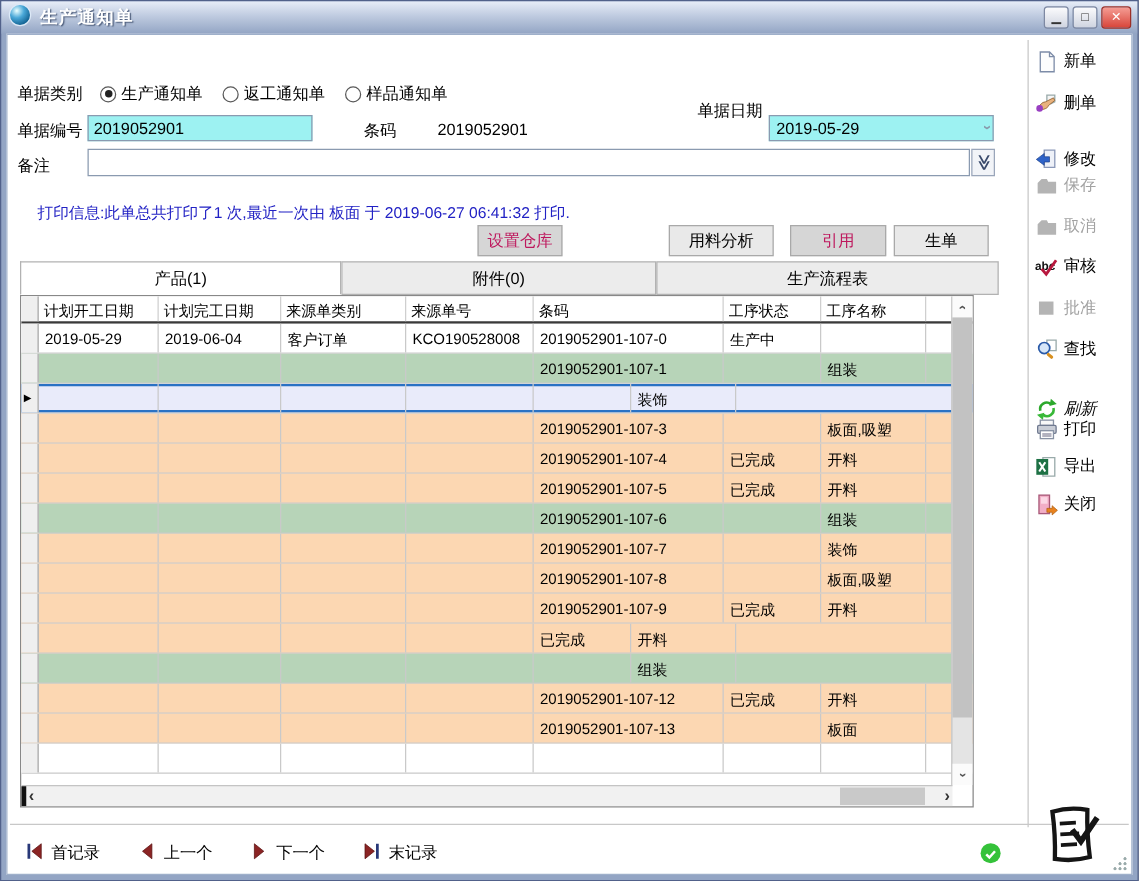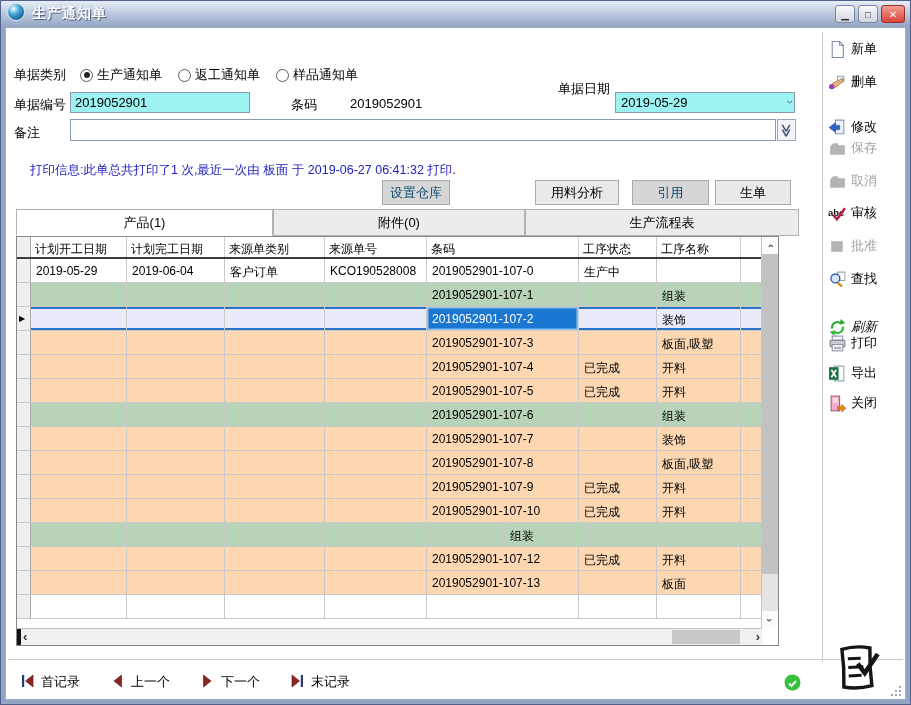--- a/index.html
+++ b/index.html
@@ -37,21 +37,21 @@
     background:#9df2f2;font-size:13px;display:flex;align-items:center;padding-left:5px;}
   .combo .arr{position:absolute;right:2px;top:2px;color:#8899aa;font-size:12px;
     transform:rotate(90deg);font-weight:bold;}
   .chevbtn{position:absolute;width:19px;height:22px;border:1px solid #9aa6ba;background:#f2f4f8;
     display:flex;align-items:center;justify-content:center;box-sizing:border-box;}
   .chevbtn span{transform:rotate(90deg);font-size:13px;color:#39496b;font-weight:bold;}
   .printinfo{position:absolute;left:24px;top:134px;font-size:12.5px;color:#2121c4;white-space:nowrap;}
   
   .abtn{position:absolute;height:25px;border:1px solid #a9a9a9;background:#e9e9e9;
     font-size:13px;display:flex;align-items:center;justify-content:center;box-sizing:border-box;}
-  .abtn.dis{background:#d6d6d6;color:#0c4a6e;}
+  .abtn.dis{background:#d6d6d6;color:#be185d;}
   
   .tab{position:absolute;top:181px;height:27px;border:1px solid #b2b2b2;background:#ececec;
     font-size:13px;display:flex;align-items:center;justify-content:center;box-sizing:border-box;}
   .tab.active{background:#fff;border-bottom:1px solid #fff;z-index:2;}
   
   .grid{position:absolute;left:10px;top:208px;width:763px;height:410px;border:1px solid #888;
     background:#fff;box-sizing:border-box;overflow:hidden;}
   .ghead{display:flex;height:22px;border-bottom:2px solid #3a3a3a;box-sizing:border-box;background:#fff;}
   .gh{font-size:12px;padding:4px 0 0 4px;border-right:1px solid #cfcfcf;box-sizing:border-box;
     overflow:hidden;white-space:nowrap;}
@@ -211,21 +211,20 @@
             <div class="gc" style="width:78px"></div>
             <div class="gc" style="width:84px">组装</div>
             <div class="gc" style="width:16px;border-right:none"></div>
           </div>
           <div class="grow row-sel">
             <div class="gc gsel" style="width:14px">▶</div>
             <div class="gc" style="width:96px"></div>
             <div class="gc" style="width:98px"></div>
             <div class="gc" style="width:100px"></div>
             <div class="gc" style="width:102px"></div>
-            <div class="gc cell-sel" style="width:152px">2019052901-107-2</div>
             <div class="gc" style="width:78px"></div>
             <div class="gc" style="width:84px">装饰</div>
             <div class="gc" style="width:16px;border-right:none"></div>
           </div>
           <div class="grow row-orange">
             <div class="gc gsel" style="width:14px"></div>
             <div class="gc" style="width:96px"></div>
             <div class="gc" style="width:98px"></div>
             <div class="gc" style="width:100px"></div>
             <div class="gc" style="width:102px"></div>
@@ -299,21 +298,20 @@
             <div class="gc" style="width:78px">已完成</div>
             <div class="gc" style="width:84px">开料</div>
             <div class="gc" style="width:16px;border-right:none"></div>
           </div>
           <div class="grow row-orange">
             <div class="gc gsel" style="width:14px"></div>
             <div class="gc" style="width:96px"></div>
             <div class="gc" style="width:98px"></div>
             <div class="gc" style="width:100px"></div>
             <div class="gc" style="width:102px"></div>
-            <div class="gc" style="width:152px">2019052901-107-10</div>
             <div class="gc" style="width:78px">已完成</div>
             <div class="gc" style="width:84px">开料</div>
             <div class="gc" style="width:16px;border-right:none"></div>
           </div>
           <div class="grow row-green">
             <div class="gc gsel" style="width:14px"></div>
             <div class="gc" style="width:96px"></div>
             <div class="gc" style="width:98px"></div>
             <div class="gc" style="width:100px"></div>
             <div class="gc" style="width:102px"></div>

